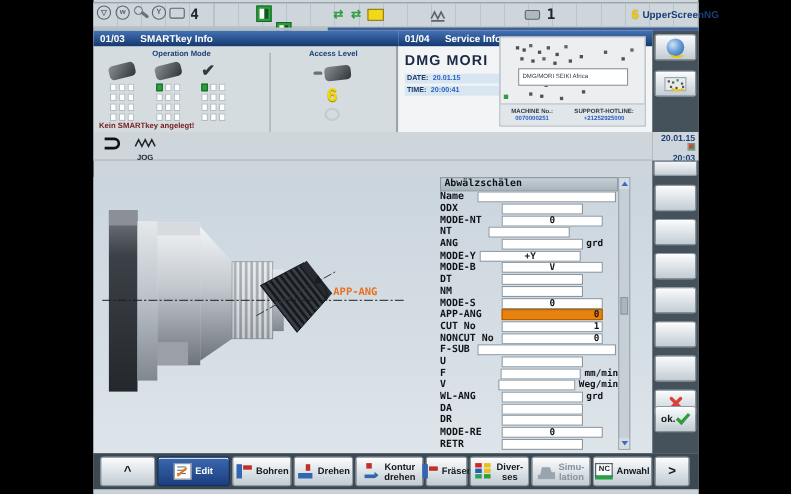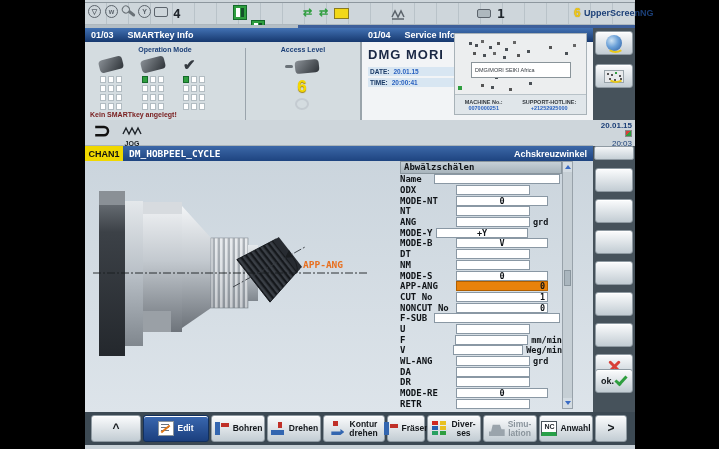--- a/index.html
+++ b/index.html
@@ -118,21 +118,21 @@
   .globe::after{content:"";position:absolute;left:1px;bottom:-2px;width:13px;height:8px;border:2px solid transparent;
     border-bottom-color:#e8c818;border-radius:50%;}
   .minimap{width:20px;height:13px;background:#e8eaec;border:1px solid #99a4aa;position:relative;}
   .minimap::before{content:"";position:absolute;left:2px;top:2px;width:2px;height:2px;background:#555;
     box-shadow:4px 1px #555,8px -1px #2f9e3f,12px 2px #555,2px 5px #555,7px 6px #555,13px 5px #555;}
   .minimap::after{content:"";position:absolute;left:3px;bottom:-1px;width:12px;height:6px;border:2px solid transparent;
     border-bottom-color:#e8c818;border-radius:50%;}
   #strip-light{position:absolute;left:0;top:92px;width:42px;height:26px;background:#ced6db;
     text-align:right;padding:1px 3px 0 0;}
   #strip-light .d1{font-size:8px;font-weight:bold;color:#1b3f77;}
-  #strip-light .d2{font-size:8px;font-weight:normal;color:#1b3f77;}
+  #strip-light .d2{font-size:8px;font-weight:bold;color:#1b3f77;}
   .mini-ic{display:inline-block;width:7px;height:7px;vertical-align:top;margin-left:1px;
     background:linear-gradient(135deg,#d84038 0 50%,#2f9e3f 50%);border:1px solid #888;}
   #strip-chanbtn{position:absolute;left:1px;top:118px;width:40px;height:14px;border-radius:2px;
     background:linear-gradient(#f4f6f8,#c6d0d6);border:1px solid #8f9aa2;}
   .cross{width:13px;height:13px;position:relative;}
   .cross::before,.cross::after{content:"";position:absolute;left:-1px;top:5px;width:15px;height:3px;
     background:#d84038;border-radius:2px;}
   .cross::before{transform:rotate(45deg);} .cross::after{transform:rotate(-45deg);}
   .oktext{font-size:9px;font-weight:bold;color:#101418;}
   .check{width:12px;height:7px;border-left:3px solid #2f9e3f;border-bottom:3px solid #2f9e3f;
@@ -323,27 +323,20 @@
   <div id="jogrow">
     <div style="position:absolute;left:8px;top:1px" class="mach-glyph">⊃</div>
     <div style="position:absolute;left:36px;top:2px">
       <svg width="22" height="10">
         <polyline points="2,8 5,2 8,8 11,2 14,8 17,2 20,8" fill="none" stroke="#20262c" stroke-width="1.4"></polyline>
       </svg>
       <div class="joglabel">JOG</div>
     </div>
   </div>
 
-  <div id="chanbar">
-    <div id="chanbadge">CHAN1</div>
-    <div id="chanprog">
-      <span class="prog">DM_HOBPEEL_CYCLE</span>
-      <span class="ttl">Achskreuzwinkel</span>
-    </div>
-  </div>
 
   <div id="mainarea">
     <svg id="graphic" width="315" height="251" viewBox="0 0 315 251">
       <defs>
         <linearGradient id="gDark" x1="0" y1="0" x2="0" y2="1">
           <stop offset="0" stop-color="#787e85"></stop>
               <stop offset="0.25" stop-color="#3c4147"></stop>
               <stop offset="1" stop-color="#24282d"></stop>
         </linearGradient>
         <linearGradient id="gLight" x1="0" y1="0" x2="0" y2="1">
@@ -402,21 +395,21 @@
             </div>
             <div class="frow">
               <span class="flabel" style="width: 56px;">ODX</span>
               <div class="ffield" style="width: 74px;"></div>
             </div>
             <div class="frow">
               <span class="flabel" style="width: 56px;">MODE-NT</span>
               <div class="ffield center" style="width: 92px;">0</div>
             </div>
             <div class="frow">
-              <span class="flabel" style="width: 56px;">NT</span>
+              <span class="flabel" style="width: 44px;">NT</span>
               <div class="ffield" style="width: 74px;"></div>
             </div>
             <div class="frow">
               <span class="flabel" style="width: 56px;">ANG</span>
               <div class="ffield" style="width: 74px;"></div>
               <span class="funit">grd</span>
             </div>
             <div class="frow">
               <span class="flabel" style="width: 36px;">MODE-Y</span>
               <div class="ffield center" style="width: 92px;">+Y</div>

